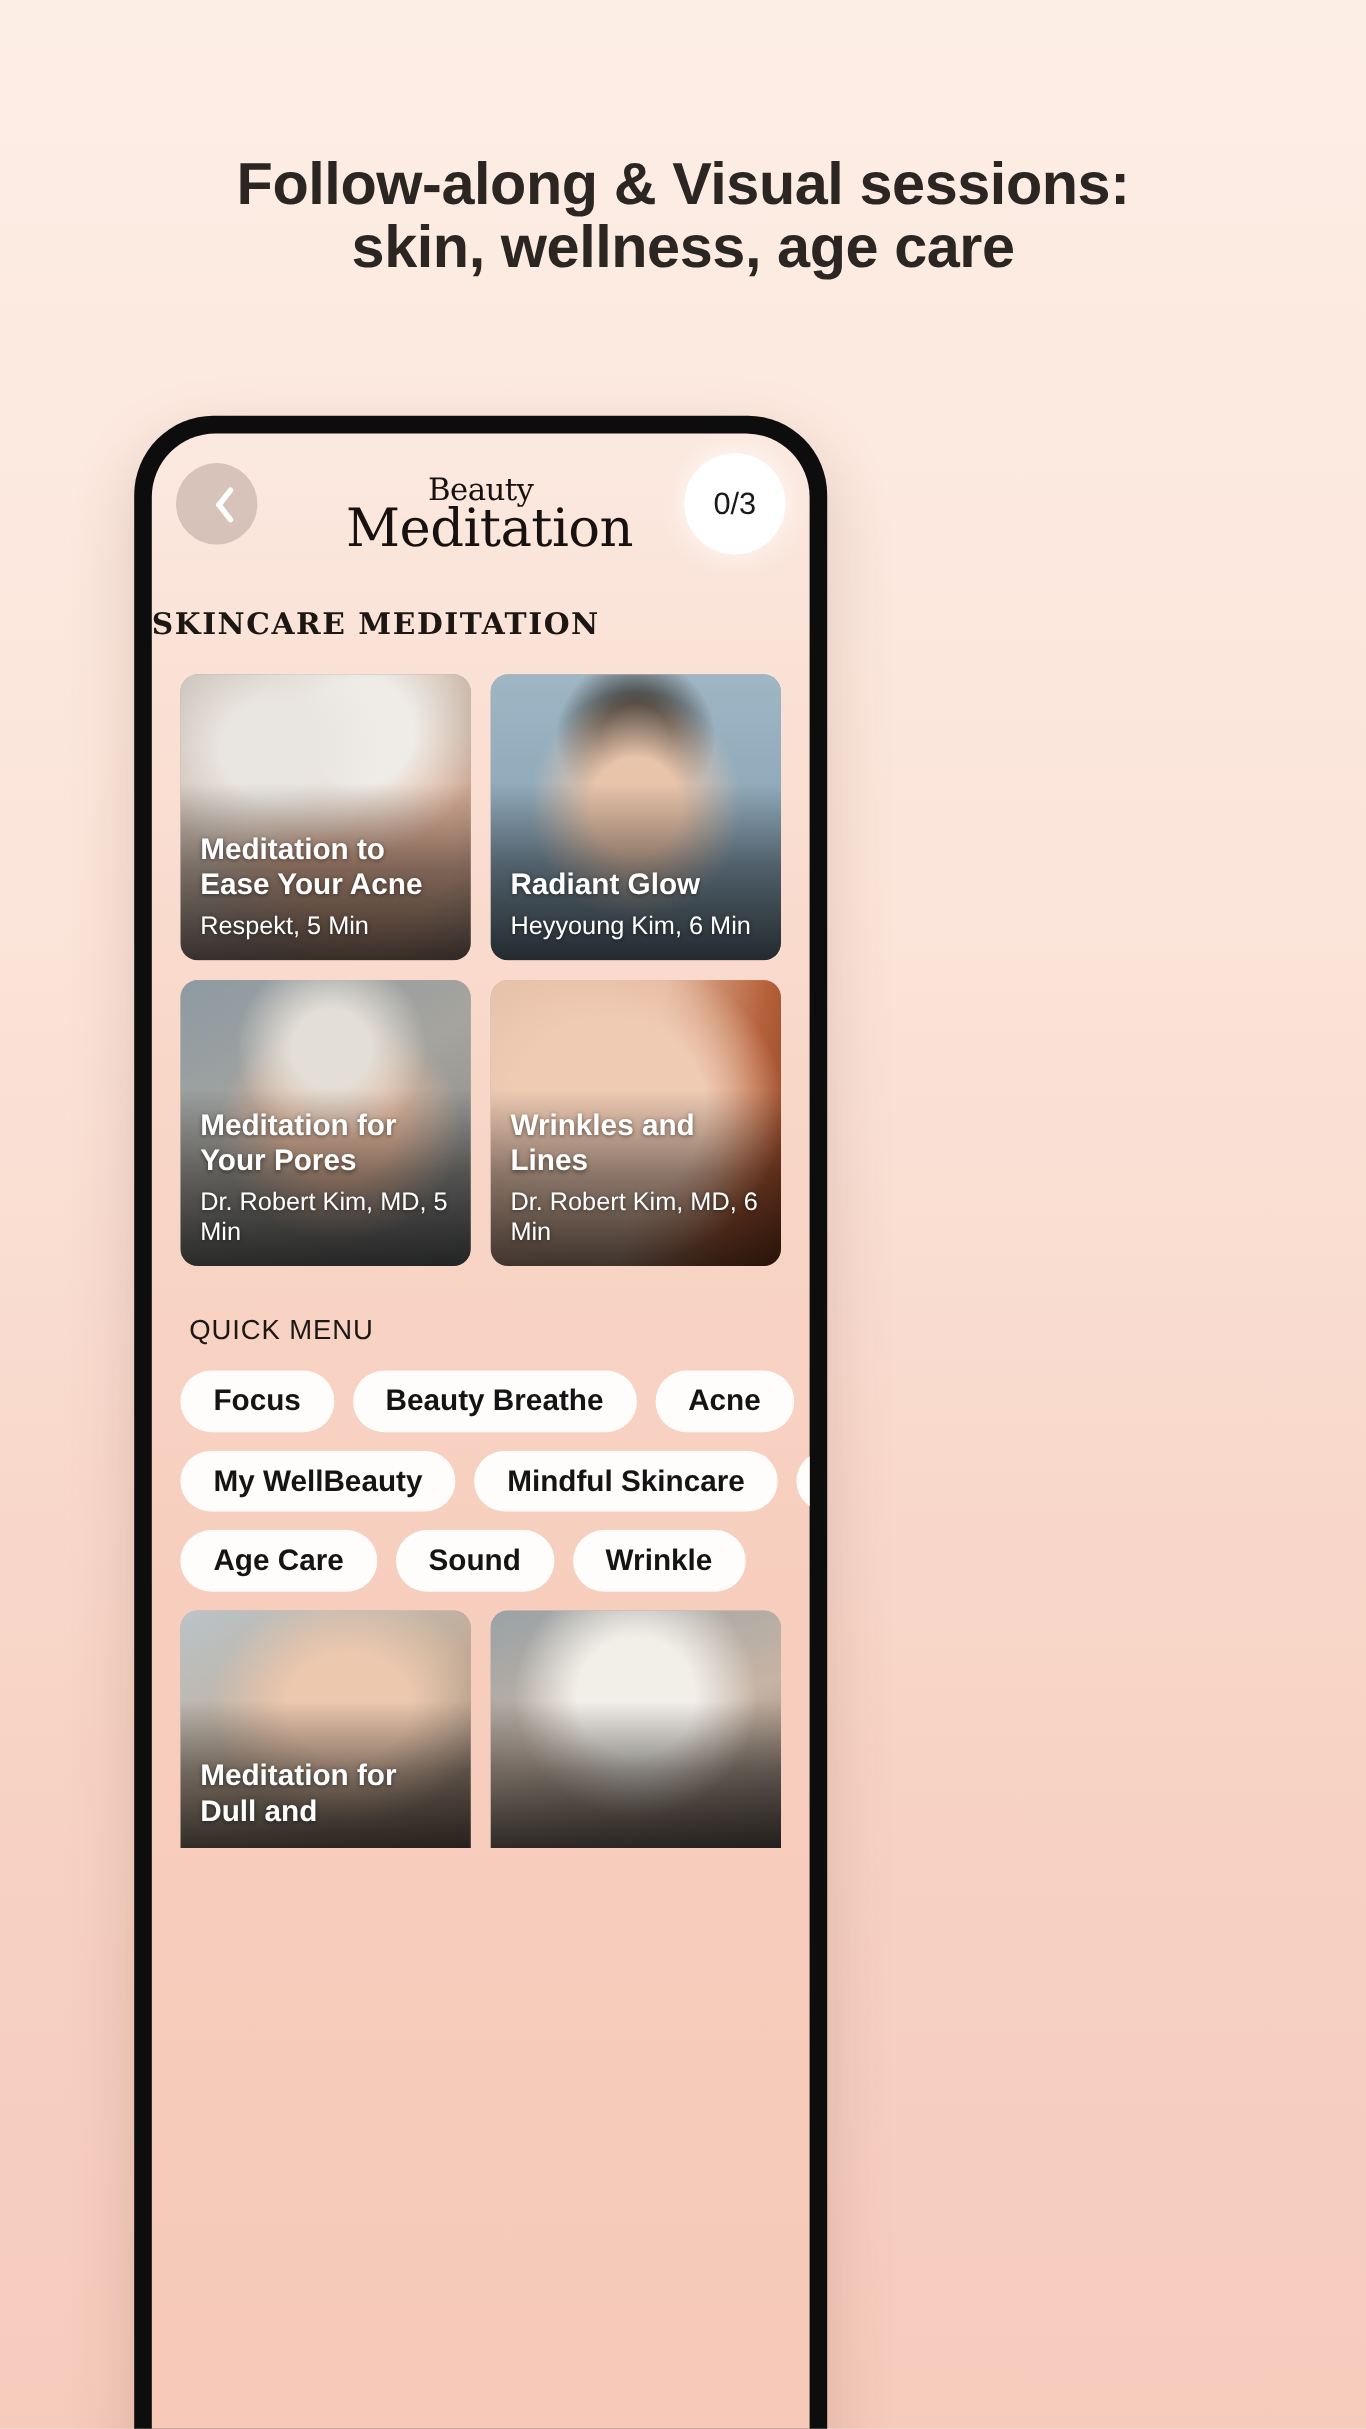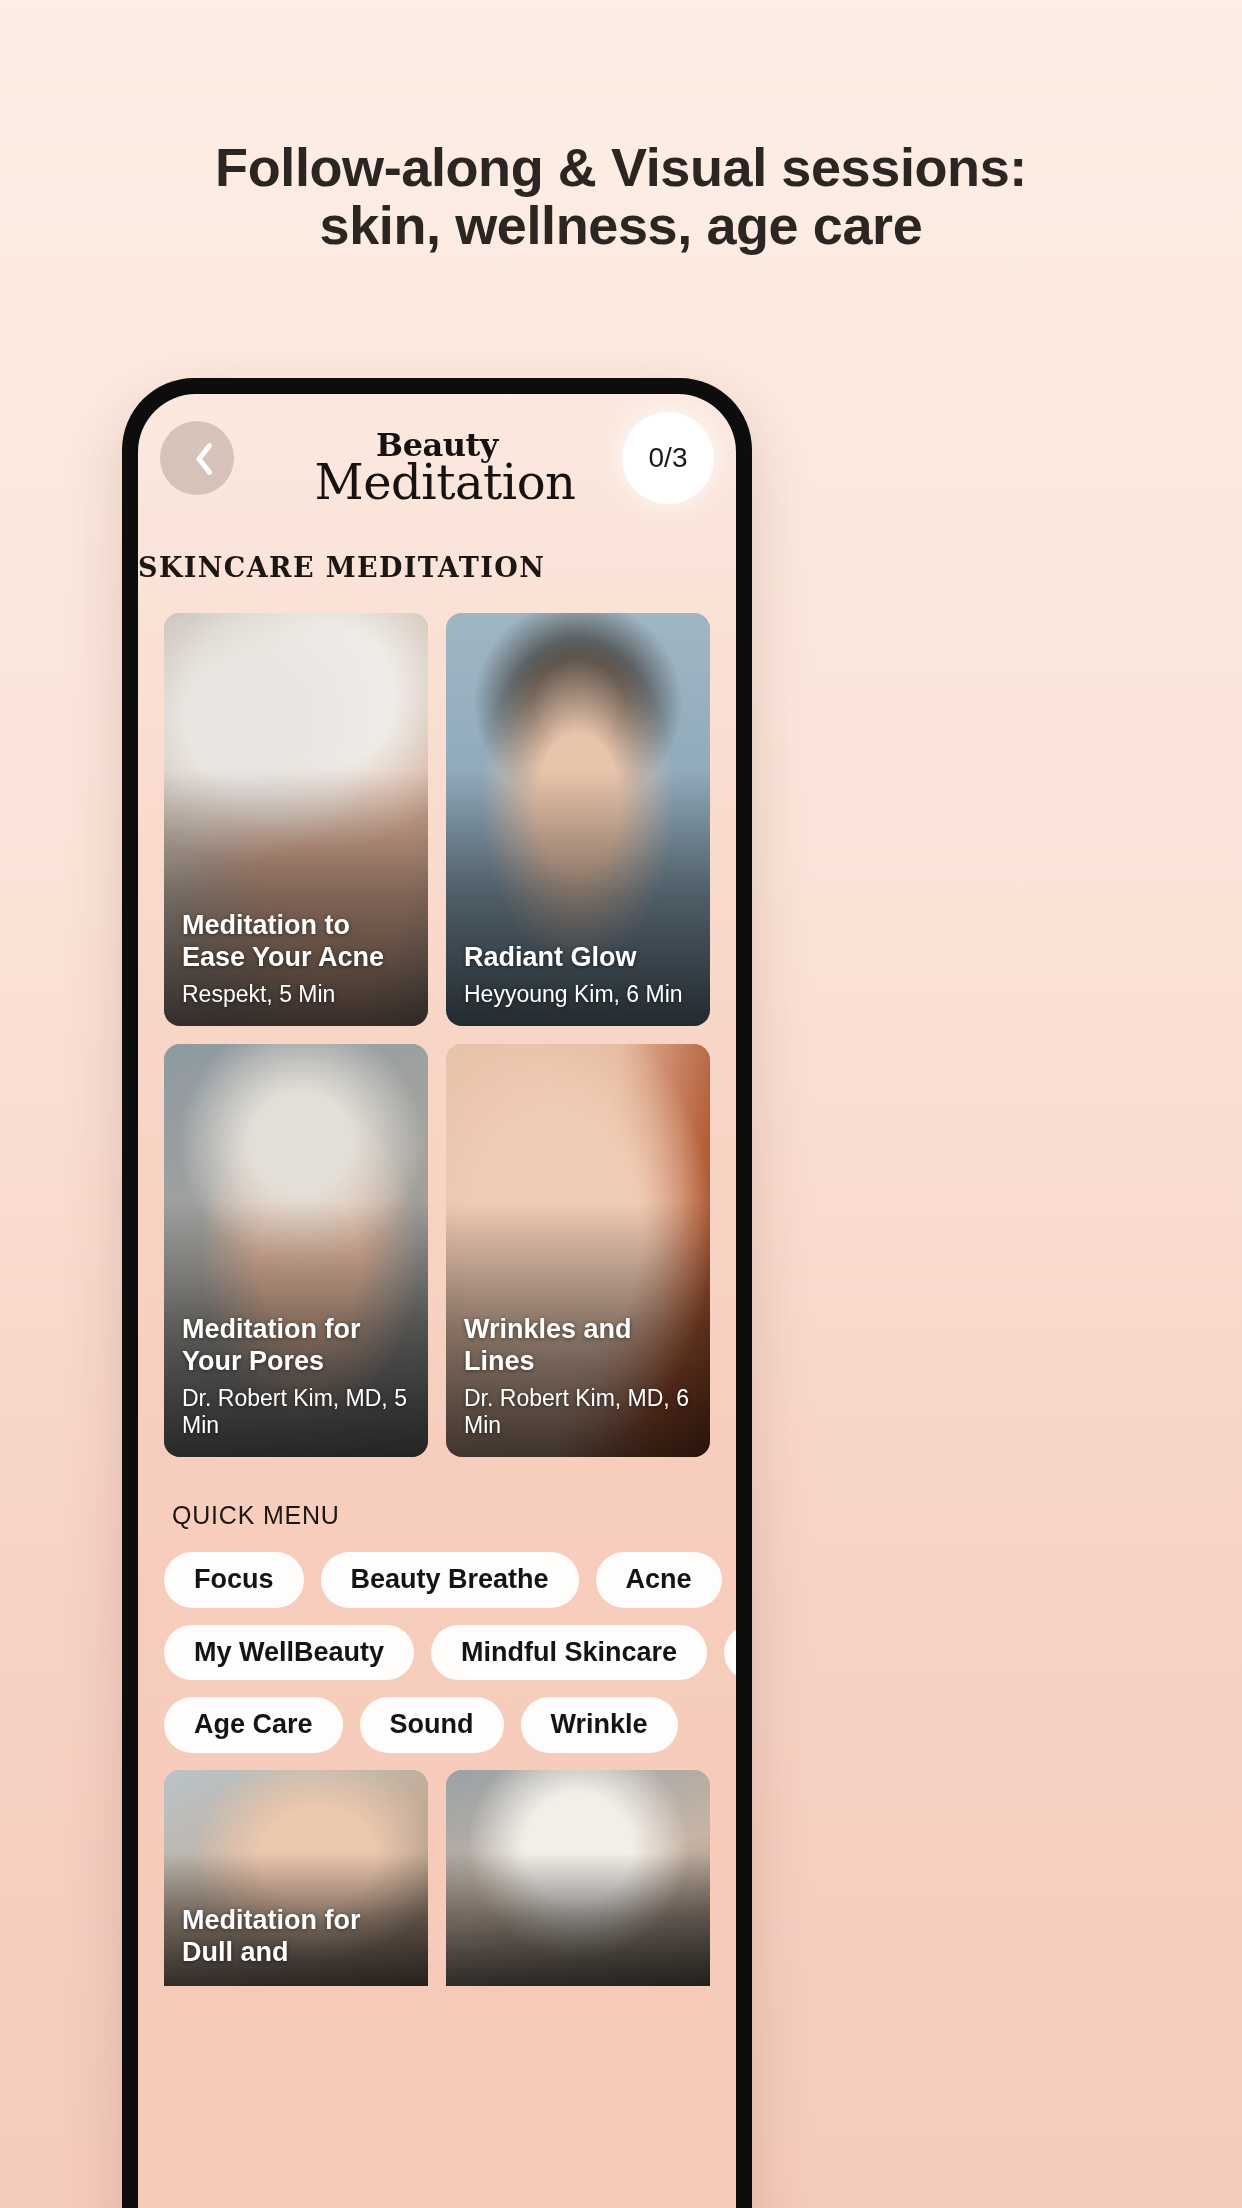--- a/index.html
+++ b/index.html
@@ -53,21 +53,21 @@
     background:#fff; border-radius:3px;
   }
   .chev::before { top:0;  transform:rotate(38deg);  transform-origin:bottom center; }
   .chev::after  { top:18px; transform:rotate(-38deg); transform-origin:top center; }
 
   .logo {
     position:absolute; left:50%; top:50%; transform:translate(-50%,-50%);
     text-align:center; font-family:"DejaVu Serif", serif;
     color:#171210; line-height:.92; letter-spacing:-0.5px;
   }
-  .logo .l1 { display:block; font-size:32px; font-weight:700;margin-top:19px; }
+  .logo .l1 { display:block; font-size:28px; font-weight:400;margin-top:19px; }
   .logo .l2 { display:block; font-size:48px; font-weight:400; margin-left:16px; }
 
   .count-badge {
     width:92px; height:92px; border-radius:50%;
     background:#fff;
     display:flex; align-items:center; justify-content:center;
     font-size:28px; font-weight:400; color:#191919;
     flex:0 0 auto; box-shadow:0 0 26px rgba(255,255,255,.85);
   }
 
@@ -77,21 +77,21 @@
     font-weight:700; font-size:27px; letter-spacing:1.4px;
     color:#1d1714; margin-top:30px;
   }
 
   
   .grid {
     margin-top:30px; padding:0 26px;
     display:grid; grid-template-columns:1fr 1fr; gap:18px 18px;
   }
   .card {
-    position:relative; height:413px; border-radius:16px;
+    position:relative; height:260px; border-radius:16px;
     overflow:hidden; background:#b9a79e;
   }
   .card .bg { position:absolute; inset:0; }
   .card .shade {
     position:absolute; left:0; right:0; bottom:0; height:62%;
     background:linear-gradient(180deg, rgba(0,0,0,0) 0%, rgba(0,0,0,.42) 48%, rgba(0,0,0,.72) 100%);
   }
   .card .txt { position:absolute; left:18px; right:14px; bottom:18px; color:#fff; }
   .card .title { font-size:27px; font-weight:700; line-height:1.16; text-shadow:0 1px 4px rgba(0,0,0,.5); }
   .card .meta  { font-size:23px; font-weight:400; margin-top:8px; text-shadow:0 1px 4px rgba(0,0,0,.5); }

